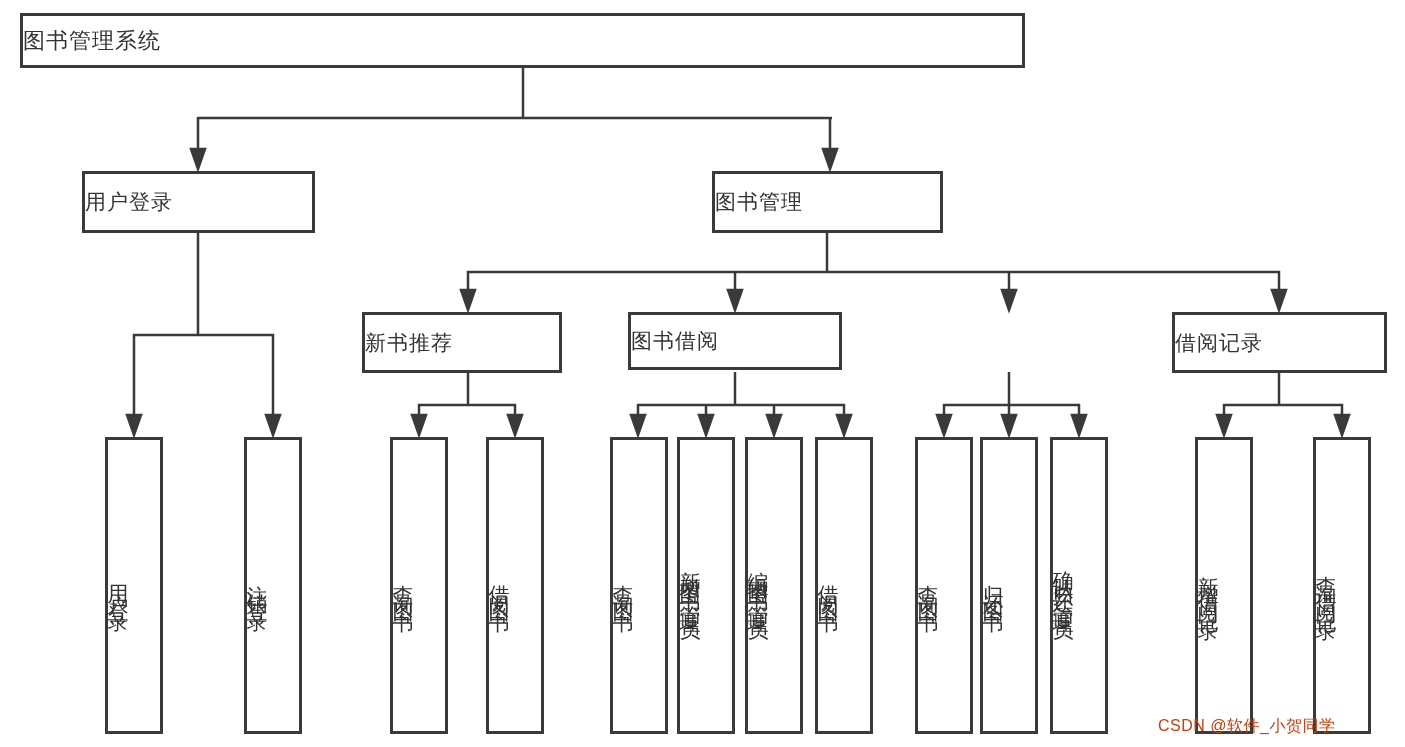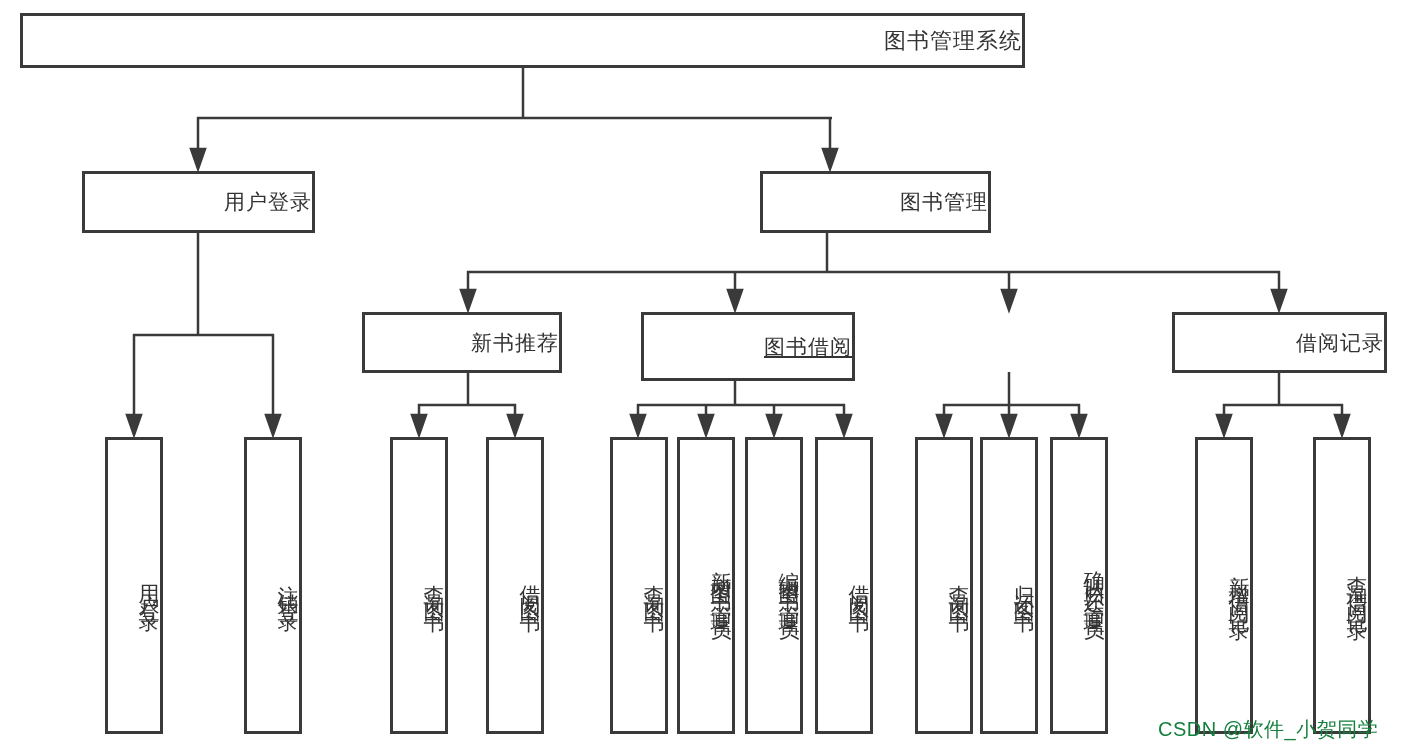--- a/index.html
+++ b/index.html
@@ -17,21 +17,21 @@
     position: absolute;
     left: 0; top: 0;
     width: 1405px; height: 747px;
   }
   .box {
     position: absolute;
     border: 3px solid #3a3a3a;
     background: #ffffff;
     display: flex;
     align-items: center;
-    justify-content: flex-end;
+    justify-content: flex-start;
   }
   .hlabel {
     font-size: 21px;
     letter-spacing: 1px;
     white-space: nowrap;
     color: #333333;
   }
   .root-label { font-size: 22px; }
   .leaf { top: 437px; height: 297px; width: 58px; }
   .vlabel {
@@ -39,23 +39,23 @@
     text-orientation: mixed;
     font-size: 21px;
     letter-spacing: 9px;
     color: #333333;
     line-height: 1;
   }
   .vlabel.tight { letter-spacing: 7px; }
 
   .b-root { left: 20px;  top: 13px;  width: 1005px; height: 55px; }
   .b-l1a  { left: 82px;  top: 171px; width: 233px;  height: 62px; }
-  .b-l1b  { left: 712px; top: 171px; width: 231px;  height: 62px; margin-left: 48px; }
+  .b-l1b  { left: 712px; top: 171px; width: 231px;  height: 62px; }
   .b-g0   { left: 362px; top: 312px; width: 200px;  height: 61px; }
-  .b-g1   { left: 641px; top: 312px; width: 214px;  height: 69px; text-decoration: underline; }
+  .b-g1   { left: 628px; top: 312px; width: 214px;  height: 58px; }
   .b-g2   { left: 902px; top: 312px; width: 215px;  height: 61px; }
   .b-g3   { left: 1172px;top: 312px; width: 215px;  height: 61px; }
 
   .b-a0 { left: 105px; }
   .b-a1 { left: 244px; }
   .b-b0 { left: 390px; }
   .b-b1 { left: 486px; }
   .b-c0 { left: 610px; }
   .b-c1 { left: 677px; }
   .b-c2 { left: 745px; }
@@ -63,22 +63,22 @@
   .b-d0 { left: 915px; }
   .b-d1 { left: 980px; }
   .b-d2 { left: 1050px; }
   .b-e0 { left: 1195px; }
   .b-e1 { left: 1313px; }
 
   .watermark {
     position: absolute;
     left: 1158px;
     top: 716px;
-    font-size: 20px;
-    color: #15803d;
+    font-size: 16px;
+    color: #c2410c;
     white-space: nowrap;
     z-index: 5;
     letter-spacing: 0.5px;
   }
 </style>
 </head>
 <body>
 
 <div class="stage">
 

